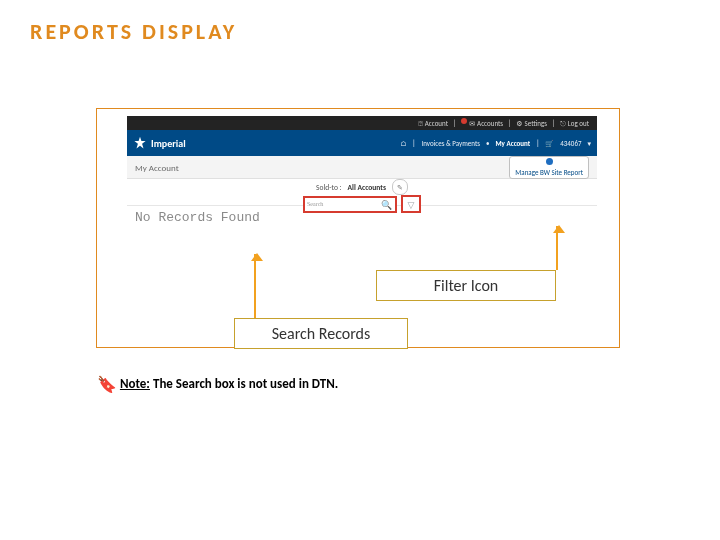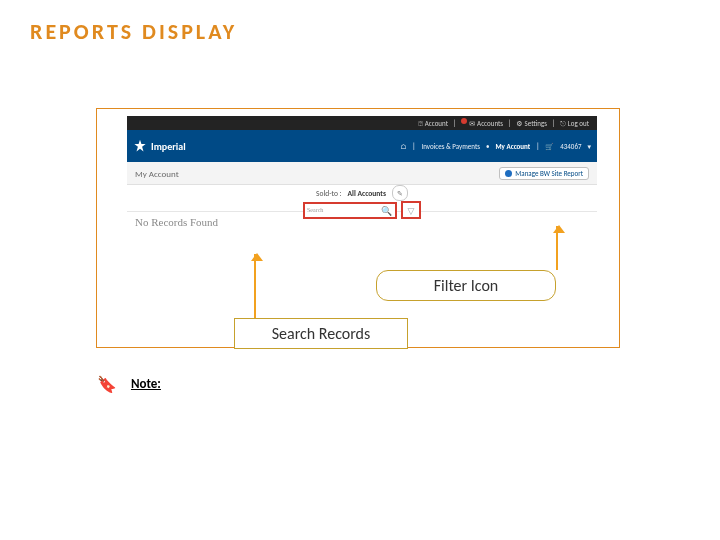--- a/index.html
+++ b/index.html
@@ -50,21 +50,21 @@
     gap: 5px;
     padding-right: 8px;
   }
   .topbar span { color: #d0d0d0; display: inline-flex; align-items: center; gap: 2px; }
   .tb-sep { color: #555; }
   .badge-red {
     display:inline-block; width:6px; height:6px; border-radius:3px;
     background:#d63b2f; position:relative; top:-2px;
   }
   .navbar {
-    height: 32px;
+    height: 26px;
     background: #004a86;
     display: flex;
     align-items: center;
     padding: 0 6px;
     justify-content: space-between;
     gap: 16px;
   }
   .brand { display:flex; align-items:center; gap:4px; }
   .star-icon svg { display:block; }
   .brand-name { font-size: 10px; font-weight: 600; }
@@ -75,21 +75,21 @@
     background: #f4f4f4;
     border-bottom: 1px solid #e0e0e0;
     display:flex; align-items:center; justify-content:space-between;
     padding: 0 8px;
     color:#6a6a6a;
     font-size: 9px;
   }
   .manage-btn {
     display:flex; align-items:center; gap:3px;
     border:1px solid #c0c0c0; background:#fff; border-radius:3px;
-    padding: 1px 5px; font-size:7px; color:#004a86;
+    padding: 1px 5px; font-size:7px; color:#004a86;flex-direction:column;
   }
   .manage-dot { width:7px; height:7px; border-radius:4px; background:#1e6dc0; display:inline-block; }
 
   .filter-row {
     height: 26px;
     background:#fff;
     display:flex; align-items:center; justify-content:space-between;
     padding: 0 8px;
     border-bottom: 1px solid #e6e6e6;
     flex-direction: column;
@@ -124,41 +124,40 @@
     display:flex; align-items:center; justify-content:center;
     color:#9fa4a8; font-size:9px;
   }
 
   .results-row {
     height: 20px;
     background:#fff;
     padding: 4px 8px;
   }
   .no-records {
-    font-family: Liberation Serif, serif;
-    font-size: 11px;
+    font-family: Liberation Mono, monospace;
+    font-size: 13px;
     color:#8a8a8a;
   }
 
   
   .callout {
     position:absolute;
     background:#fff;
     border:1px solid #c6a12d;
     padding: 4px 18px;
     font-size: 16px;
     color:#333;
   }
   .callout.filter {
     top: 270px;
     left: 376px;
     width: 178px;
     padding: 5px 0;
     text-align: center;
-    border-radius: 12px;
   }
   .callout.results {
     top: 318px;
     left: 234px;
     width: 172px;
     padding: 5px 0;
     text-align:center;
   }
 
   
@@ -182,21 +181,21 @@
   .note-line {
     position:absolute;
     top: 374px;
     left: 97px;
     display:flex; align-items:center; gap:3px;
     font-size: 13px;
     color:#000;
     font-weight:700;
   }
   .note-line .tag-icon { color:#000; font-size:16px; position:relative; top:1px; }
-  .note-line .label { text-decoration: underline; color:#000;margin-left:11px; }
+  .note-line .label { text-decoration: underline; color:#000; }
   .note-line .rest { font-weight:700; }
 </style>
 </head>
 <body>
 
 <div class="page-title">REPORTS DISPLAY</div>
 
 <div class="outer-frame">
 
   <div class="app">
@@ -272,13 +271,14 @@
 
 <div class="arrow-line arrow1"></div>
 <div class="arrow-line arrow2"></div>
 
 <div class="callout filter">Filter Icon</div>
 <div class="callout results">Search Records</div>
 
 <div class="note-line">
   <span class="tag-icon">🔖</span>
   <span class="label">Note:</span>
+  <span class="rest"> The Search box is not used in DTN.</span>
 </div>
 
 </body></html>

